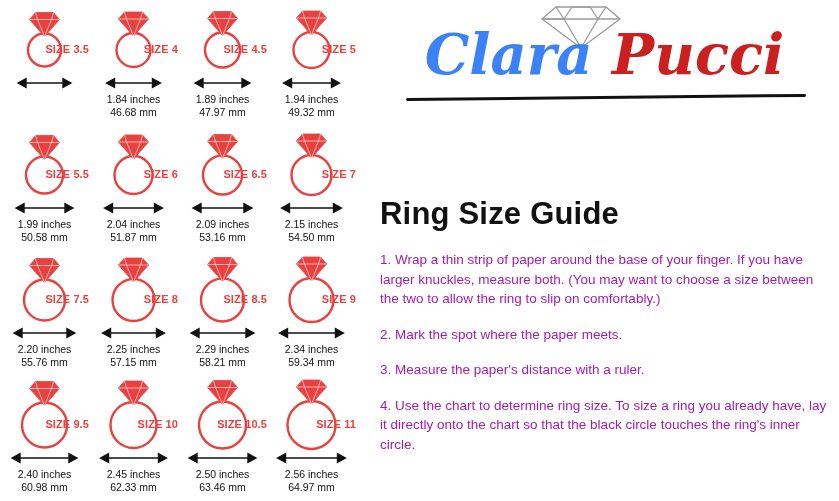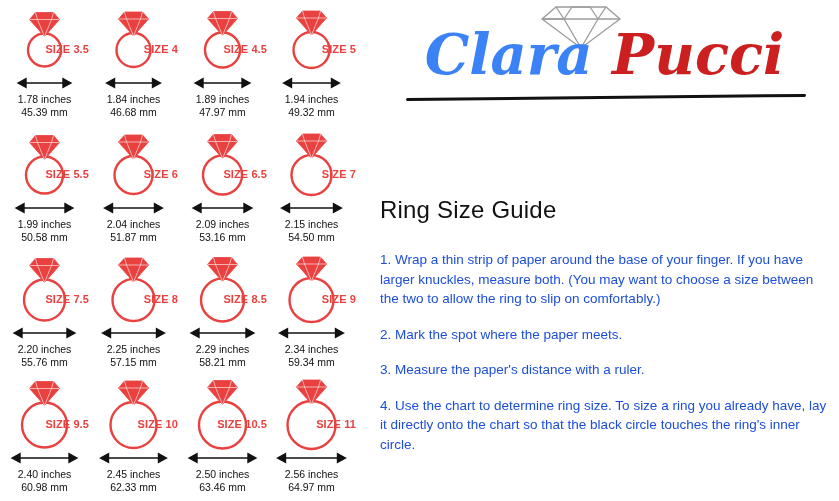--- a/index.html
+++ b/index.html
@@ -118,35 +118,35 @@
     height: 3px;
     background: #111;
     border-radius: 2px;
     transform: rotate(-0.6deg);
   }
 
   .guide-title {
     position: absolute;
     left: 18px;
     top: 196px;
-    font-size: 24px;
-    font-weight: 400;
+    font-size: 31px;
+    font-weight: 700;
     letter-spacing: 0.2px;
     color: #111;
   }
   .steps {
     position: absolute;
     left: 18px;
     top: 250px;
     width: 452px;
   }
   .step {
     font-size: 13.5px;
     line-height: 19.5px;
-    color: #1d4ed8;
+    color: #a21caf;
     margin-bottom: 16px;
   }
   .step:last-child { margin-bottom: 8px; }
 </style>
 </head>
 <body>
 
 <div class="page">
 
   <div class="grid" id="grid">
@@ -167,24 +167,20 @@
           </svg>
           <div class="size-label">SIZE 3.5</div>
         </div>
         <div class="arrow-wrap"><svg width="89" height="14" viewBox="0 0 89 14">
             <g stroke="#111" stroke-width="1.4" fill="#111">
               <line x1="24" y1="7" x2="65" y2="7"></line>
               <path d="M18 7 L26 2.6 L26 11.4 Z"></path>
               <path d="M71 7 L63 2.6 L63 11.4 Z"></path>
             </g>
           </svg></div>
-        <div class="measure">
-          <div>1.78 inches</div>
-          <div>45.39 mm</div>
-        </div>
       </div>
       <div class="cell">
         <div class="ring-wrap">
           <svg class="ring-svg" width="89" height="74" viewBox="0 0 89 74">
             <g fill="none" stroke="#e8413f" stroke-width="2.4">
               <circle cx="44.5" cy="48" r="17"></circle>
             </g>
             <g fill="#e8413f" stroke="#e8413f" stroke-width="0.8" stroke-linejoin="round">
               <path d="M29.5 17 L59.5 17 L44.5 34 Z"></path>
               <path d="M29.5 17 L35.5 10 L53.5 10 L59.5 17 Z"></path>

